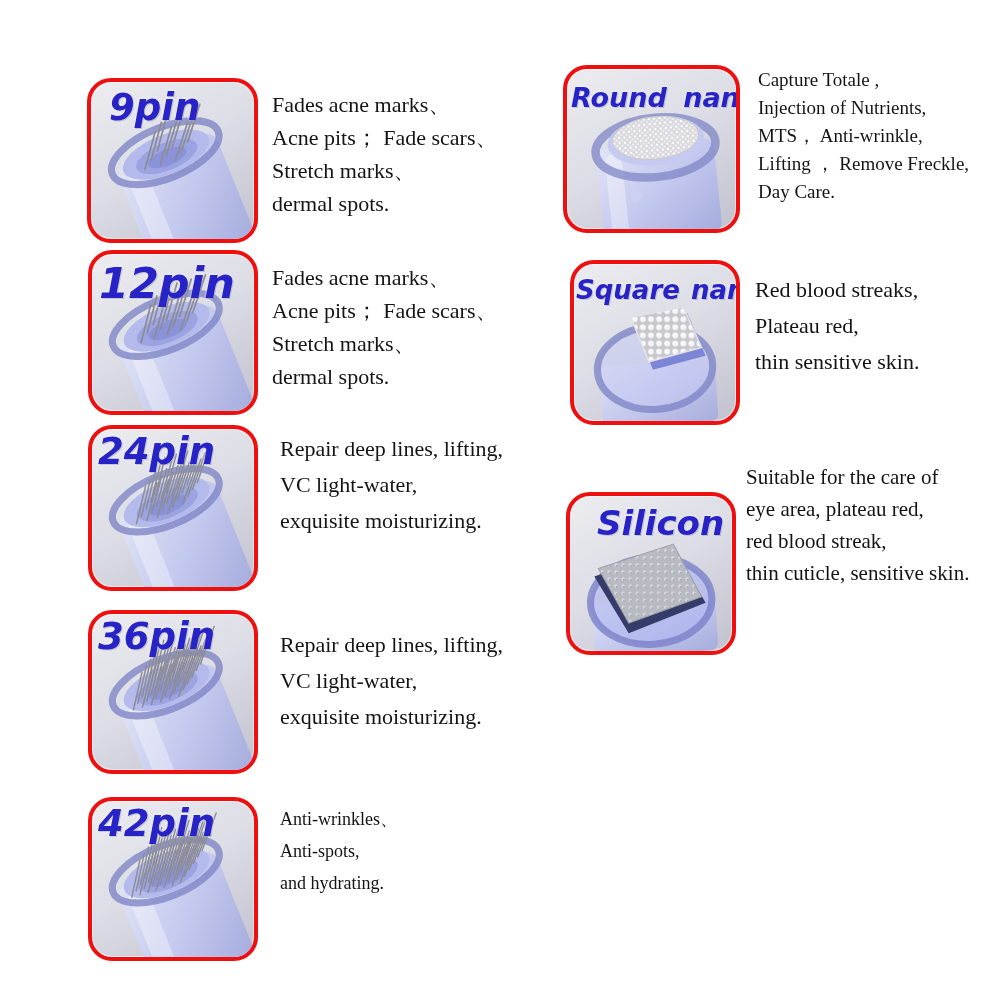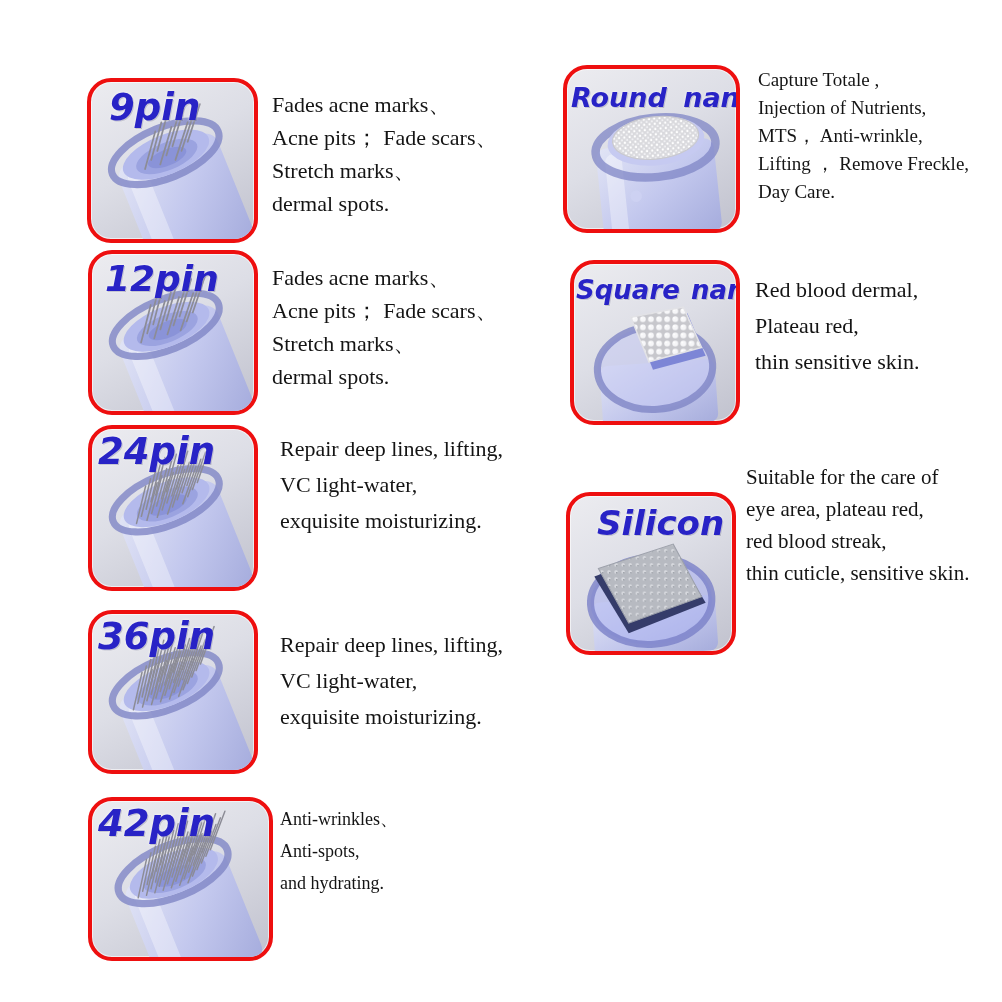--- a/index.html
+++ b/index.html
@@ -10,26 +10,26 @@
         background:linear-gradient(150deg,#ececf0 0%,#dddee6 45%,#c1c2ce 100%);
         box-shadow:inset 0 0 0 1px rgba(255,255,255,.6);}
   .card svg{position:absolute;left:0;top:0;width:100%;height:100%;}
   .label{position:absolute;font-family:"DejaVu Sans",sans-serif;font-style:italic;font-weight:bold;
          color:#2823c6;white-space:nowrap;
          text-shadow:0 0 3px rgba(255,255,255,.85),1px 1px 0 rgba(10,10,60,.25);}
   #card-9pin   {left:87px; top:78px; width:163px;height:157px;}
   #card-12pin  {left:88px; top:250px;width:162px;height:157px;}
   #card-24pin  {left:88px; top:425px;width:162px;height:158px;}
   #card-36pin  {left:88px; top:610px;width:162px;height:156px;text-decoration:underline;}
-  #card-42pin  {left:88px; top:797px;width:162px;height:156px;padding-left:15px;}
+  #card-42pin  {left:88px; top:797px;width:162px;height:156px;}
   #card-round  {left:563px;top:65px; width:169px;height:160px;}
   #card-square {left:570px;top:260px;width:162px;height:157px;}
   #card-silicon{left:566px;top:452px;width:162px;height:155px;margin-top:40px;}
   #card-9pin .label   {left:18px;top:4px;font-size:37px;}
-  #card-12pin .label  {left:13px; top:4px;font-size:36px;}
+  #card-12pin .label  {left:7px; top:4px;font-size:43px;}
   #card-24pin .label  {left:6px; top:1px;font-size:37px;}
   #card-36pin .label  {left:6px; top:1px;font-size:37px;}
   #card-42pin .label  {left:6px; top:1px;font-size:37px;}
   #card-round .label  {left:4px; top:13px;font-size:27px;word-spacing:7px;}
   #card-square .label {left:2px; top:11px;font-size:26px;word-spacing:2px;}
   #card-silicon .label{left:27px;top:7px; font-size:34px;}
   
   .desc{position:absolute;color:#141414;}
   .desc div{white-space:nowrap;}
   #desc-9pin   {left:272px;top:88px; font-size:22px;line-height:33px;}
@@ -318,21 +318,21 @@
     <div>Day Care.</div>
   </div>
 
   <section class="card" id="card-square">
     <svg viewBox="0 0 160 150">
       <use href="#squareNanoBody"></use>
     </svg>
     <div class="label">Square nano</div>
   </section>
   <div class="desc" id="desc-square">
-    <div>Red blood dermal,</div>
+    <div>Red blood streaks,</div>
     <div>Plateau red,</div>
     <div>thin sensitive skin.</div>
   </div>
 
   <section class="card" id="card-silicon">
     <svg viewBox="0 0 160 150">
       <use href="#siliconBody"></use>
     </svg>
     <div class="label">Silicon</div>
   </section>

